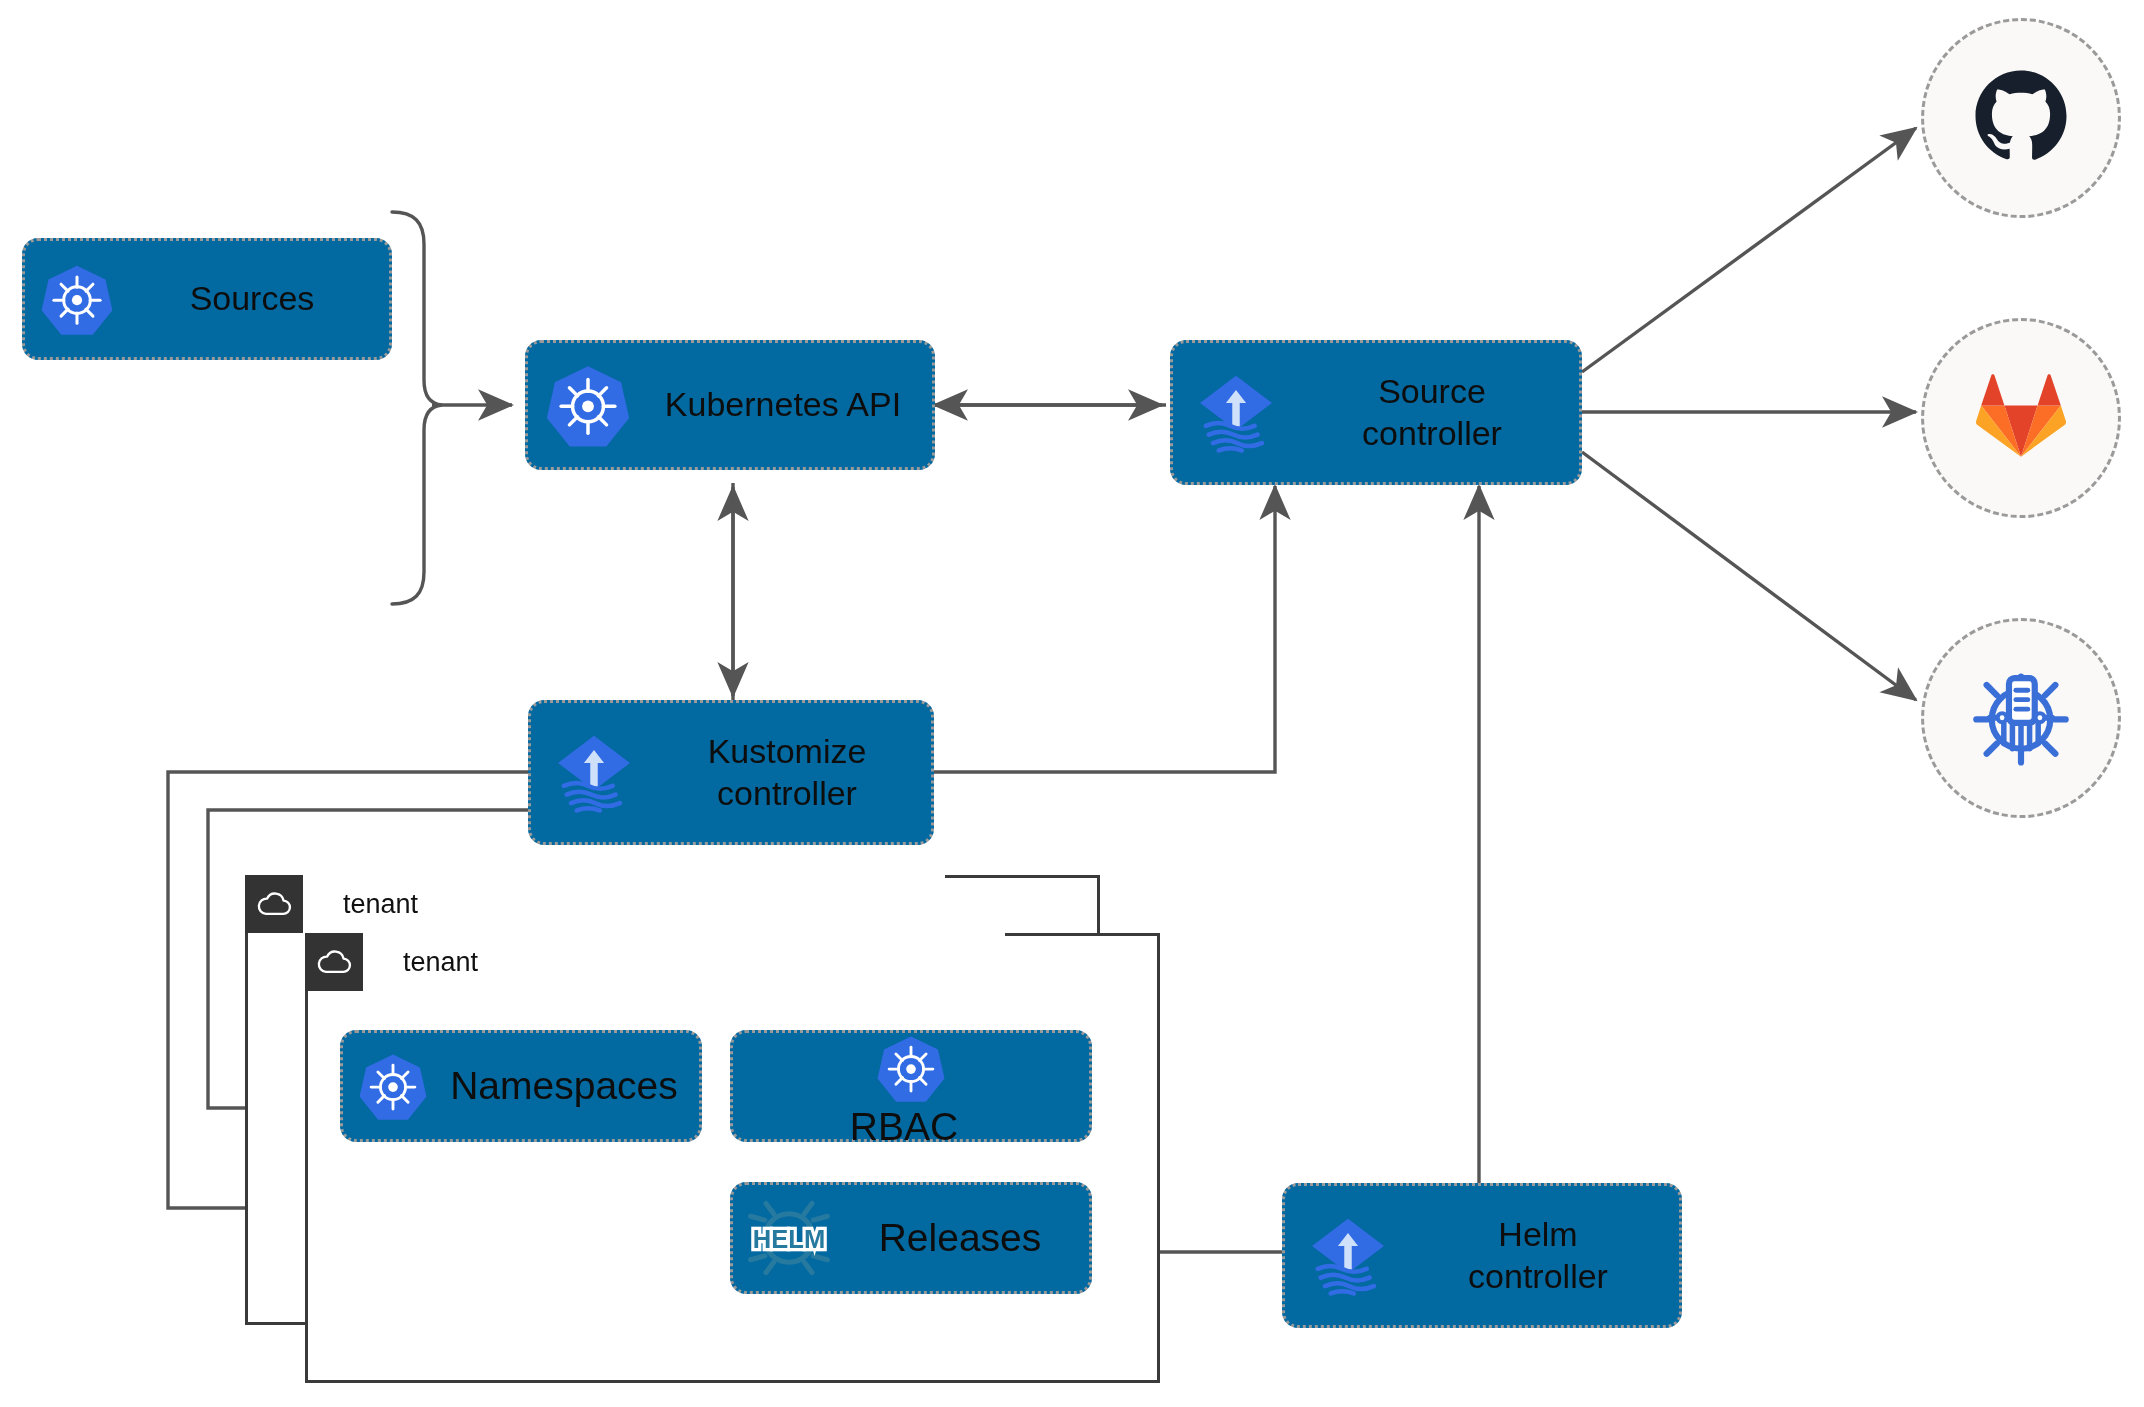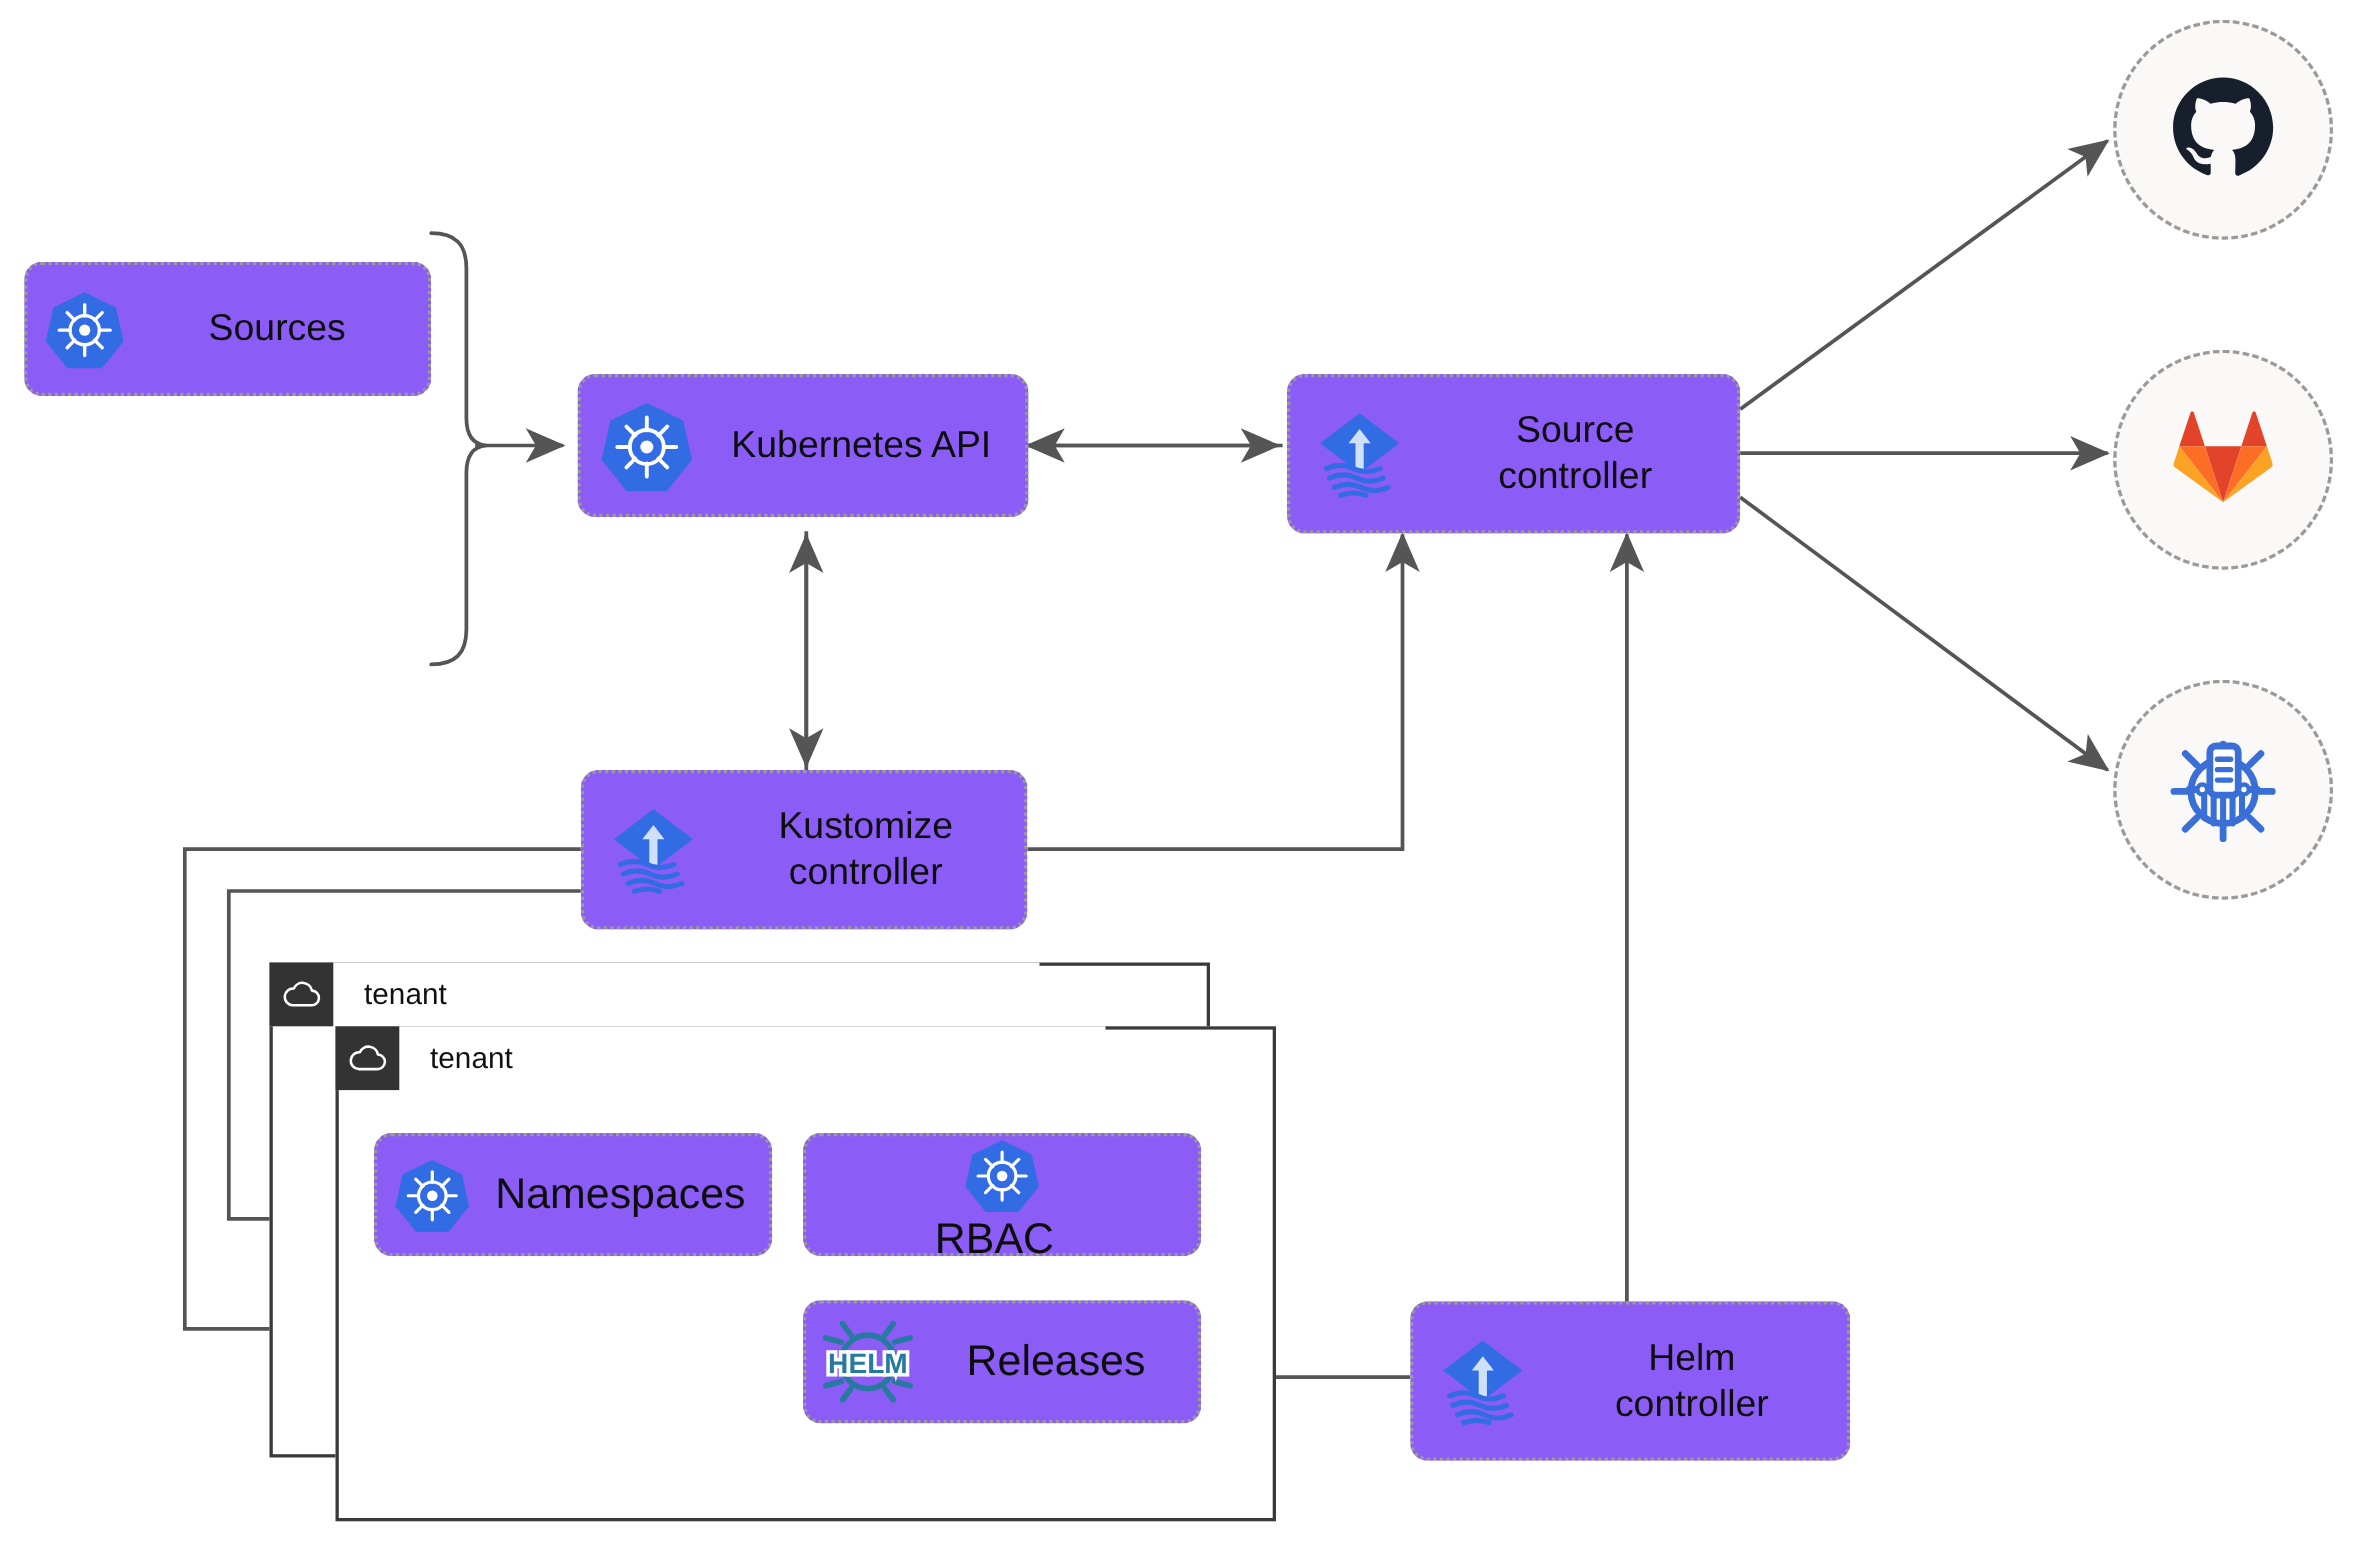--- a/index.html
+++ b/index.html
@@ -3,21 +3,21 @@
 <meta charset="utf-8">
 <title>Flux GitOps Architecture</title>
 <style>
   html,body{margin:0;padding:0;background:#ffffff;}
   body{font-family:"Liberation Sans","DejaVu Sans",sans-serif;}
   #stage{position:relative;width:2144px;height:1407px;background:#ffffff;overflow:hidden;}
 
   
   .node{
     position:absolute;
-    background:#8b5cf6;
+    background:#0369a1;
     border:3px dotted #9a9a9a;
     border-radius:16px;
     display:flex;
     align-items:center;
     box-sizing:border-box;
     z-index:6;
   }
   .node .ico{flex:0 0 auto;display:flex;align-items:center;justify-content:center;}
   .node .lbl{
     flex:1 1 auto;
@@ -56,21 +56,21 @@
     display:flex;align-items:center;
     background:#ffffff;
   }
   .tabhdr .cloudbox{
     width:58px;height:58px;
     background:#333333;
     display:flex;align-items:center;justify-content:center;
   }
   .tabhdr .tname{
     color:#111111;font-size:27px;
-    padding-left:28px;
+    padding-left:40px;
   }
 
   
   svg.edges{position:absolute;left:0;top:0;width:2144px;height:1407px;pointer-events:none;}
   svg.edges.under{z-index:3;}
 </style>
 </head>
 <body>
 
 <div id="stage">

